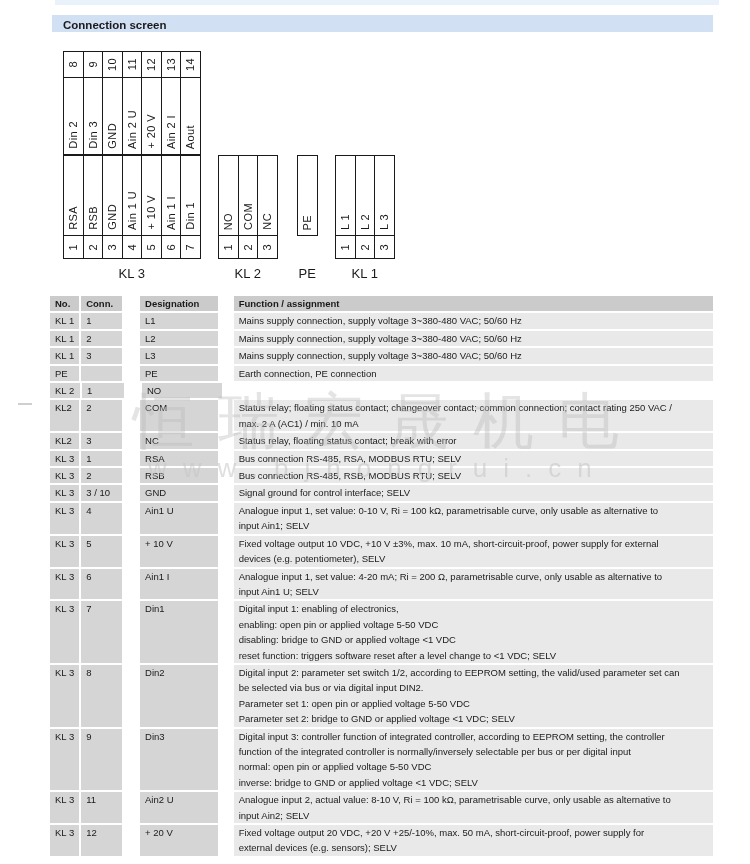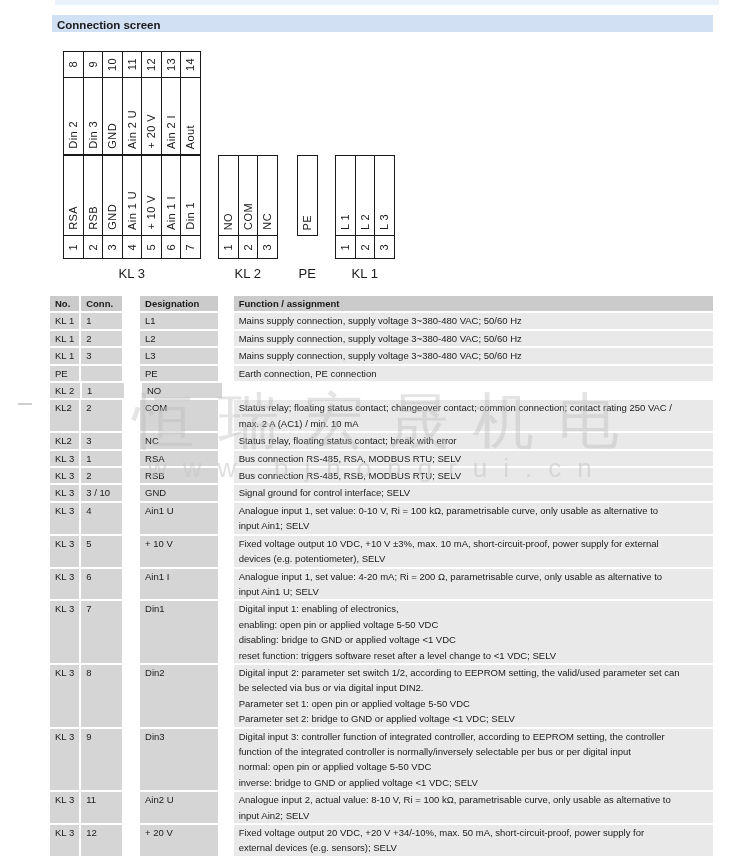--- a/index.html
+++ b/index.html
@@ -3,21 +3,21 @@
 <meta charset="utf-8">
 <style>
   html,body { margin:0; padding:0; background:#fff; }
   .page { position:relative; width:750px; height:864px; background:#fff;
           font-family:"Liberation Sans", sans-serif; color:#1a1a1a; overflow:hidden; }
 
   .top-strip { position:absolute; left:55px; top:0; width:664px; height:5px; background:#e9f1fb; }
 
   .heading-bar { position:absolute; left:52px; top:15px; width:661px; height:17px;
                  background:#d2e0f4; box-sizing:border-box; padding-left:5px; }
-  .heading-bar span { font-weight:bold; font-size:11.5px; line-height:17px; }
+  .heading-bar span { font-weight:bold; font-size:11.5px; line-height:17px;margin-left:6px; }
 
   
   .tblock { position:absolute; border:1px solid #1a1a1a; background:#fff; }
   .trow2  { display:flex; }
   .trow2.bt { border-top:1px solid #1a1a1a; }
   .tcell2 { width:18.5px; display:flex; flex-direction:column; align-items:center; box-sizing:content-box; }
   .tcell2.bl { border-left:1px solid #1a1a1a; }
   .numcell { justify-content:center; }
   .lblcell { justify-content:flex-end; padding-bottom:5px; }
   .vtext  { writing-mode:vertical-rl; transform:rotate(180deg); white-space:nowrap;
@@ -331,21 +331,21 @@
         <div class="cell c0">KL 3</div>
         <div class="cell c1">11</div>
         <div class="cell c2">Ain2 U</div>
         <div class="cell c3">Analogue input 2, actual value: 8-10 V, Ri = 100 kΩ, parametrisable curve, only usable as alternative to
 input Ain2; SELV</div>
       </div>
       <div class="row">
         <div class="cell c0">KL 3</div>
         <div class="cell c1">12</div>
         <div class="cell c2">+ 20 V</div>
-        <div class="cell c3">Fixed voltage output 20 VDC, +20 V +34/-10%, max. 50 mA, short-circuit-proof, power supply for
+        <div class="cell c3">Fixed voltage output 20 VDC, +20 V +25/-10%, max. 50 mA, short-circuit-proof, power supply for
 external devices (e.g. sensors); SELV</div>
       </div>
     </div>
 
   <div class="watermark-cjk">恒瑞宏晟机电</div>
   <div class="watermark-url">www.bjhongrui.cn</div>
   <div class="watermark-dash"></div>
 </div>
 
 </body></html>

